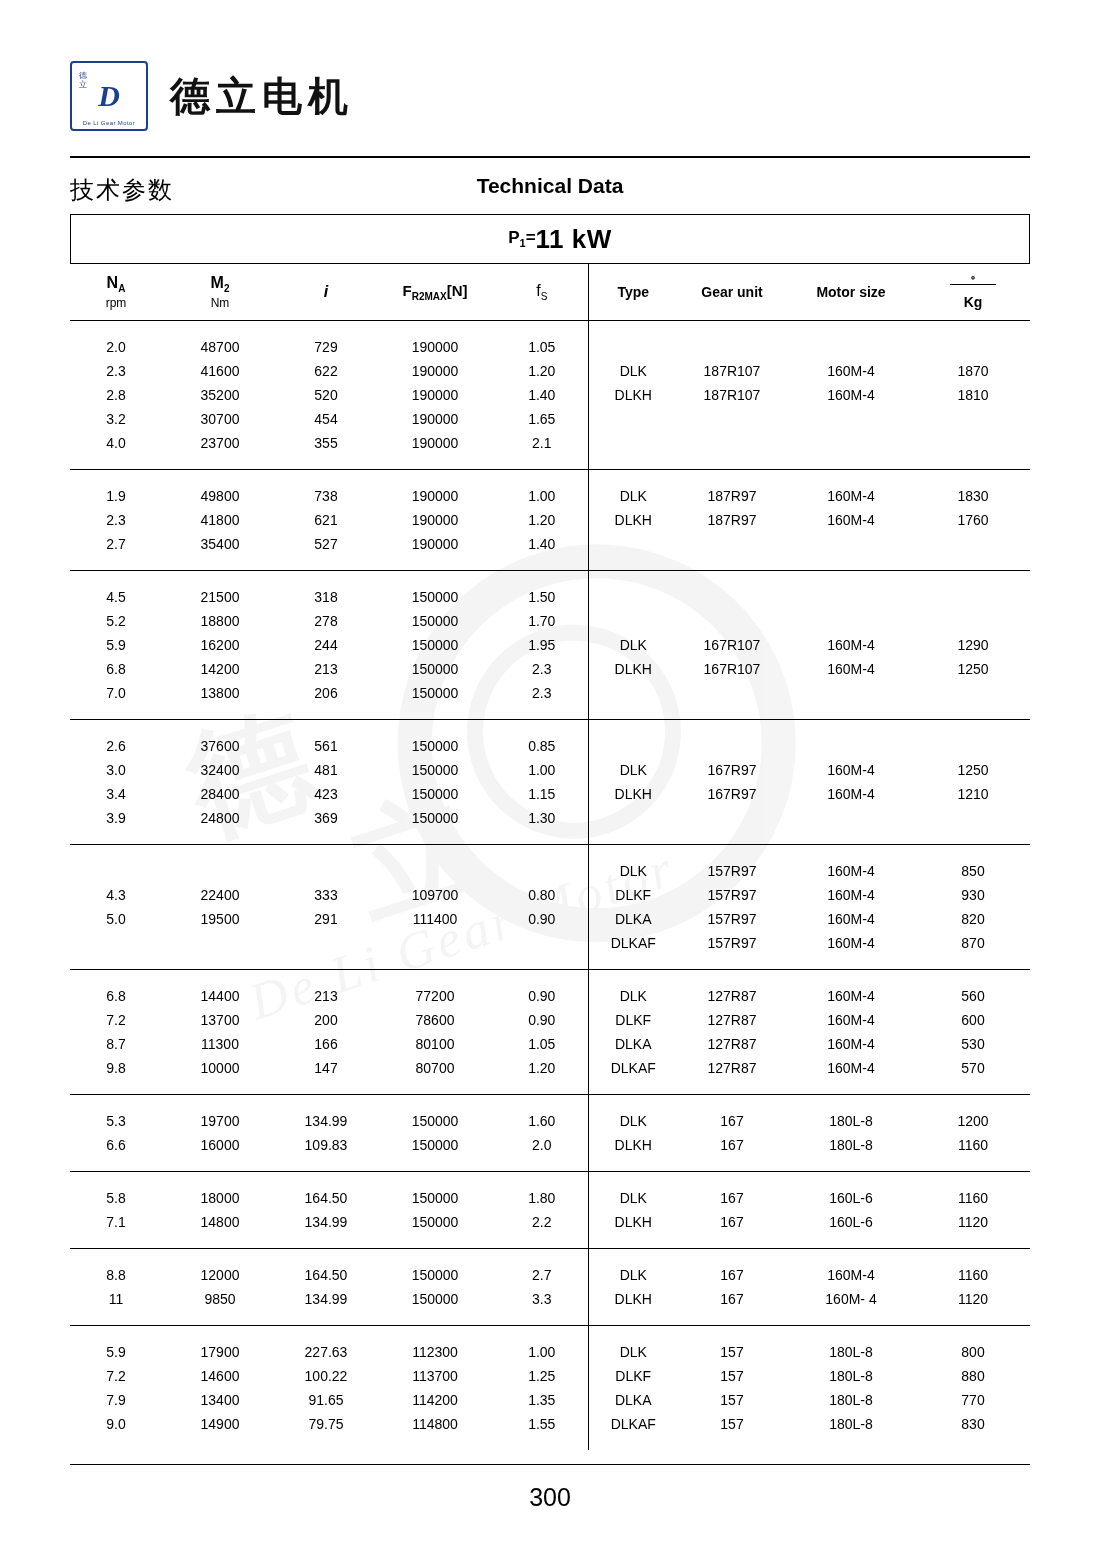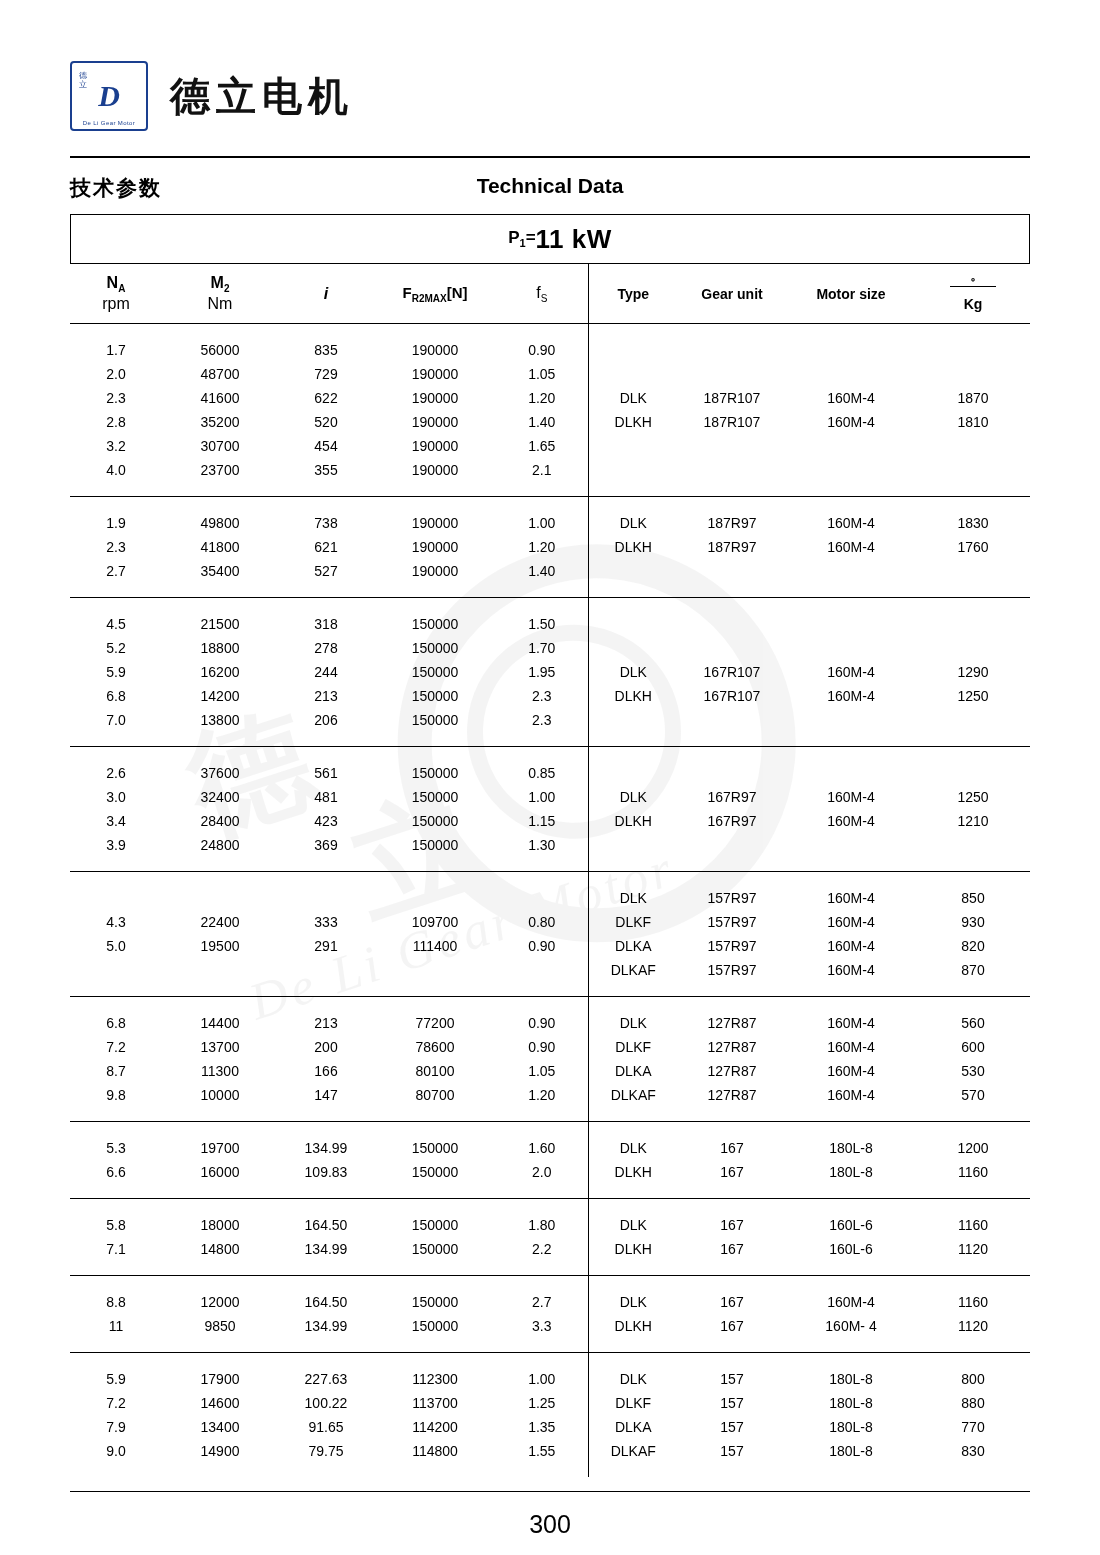--- a/index.html
+++ b/index.html
@@ -87,22 +87,22 @@
   }
 
   .section-row {
     display: flex;
     align-items: baseline;
     margin-top: 16px;
     position: relative;
     height: 30px;
   }
   .section-cn {
-    font-size: 21px;
-    font-weight: bold;
+    font-size: 24px;
+    font-weight: normal;
     letter-spacing: 2px;
   }
   .section-en {
     position: absolute;
     left: 0;
     right: 0;
     text-align: center;
     font-size: 21px;
     font-weight: bold;
   }
@@ -143,21 +143,21 @@
     font-size: 14px;
   }
   thead th {
     border-bottom: 1.5px solid #000;
     padding: 10px 0 10px 0;
     font-weight: bold;
     font-size: 15px;
   }
   .hdr-main { display: block; font-size: 16px; font-weight: bold; }
   .hdr-main sub { font-size: 10px; }
-  .hdr-sub { display: block; font-size: 16px; font-weight: normal; margin-top: 1px; }
+  .hdr-sub { display: block; font-size: 12px; font-weight: normal; margin-top: 1px; }
   .hdr-frmax { font-size: 15px; font-weight: bold; }
   .hdr-frmax sub { font-size: 10px; }
   .hdr-fs { font-size: 16px; font-weight: normal; }
   .hdr-fs sub { font-size: 10px; }
   .kg-head .circle {
     display: block;
     font-size: 9px;
     line-height: 8px;
   }
   .kg-head .kg-label {
@@ -348,31 +348,20 @@
             <td></td>
             <td></td>
             <td></td>
             <td></td>
             <td class="vline"></td>
             <td></td>
             <td></td>
             <td></td>
           </tr>
           <tr>
-            <td>1.7</td>
-            <td>56000</td>
-            <td>835</td>
-            <td>190000</td>
-            <td>0.90</td>
-            <td class="vline"></td>
-            <td></td>
-            <td></td>
-            <td></td>
-          </tr>
-          <tr>
             <td>2.0</td>
             <td>48700</td>
             <td>729</td>
             <td>190000</td>
             <td>1.05</td>
             <td class="vline"></td>
             <td></td>
             <td></td>
             <td></td>
           </tr>

